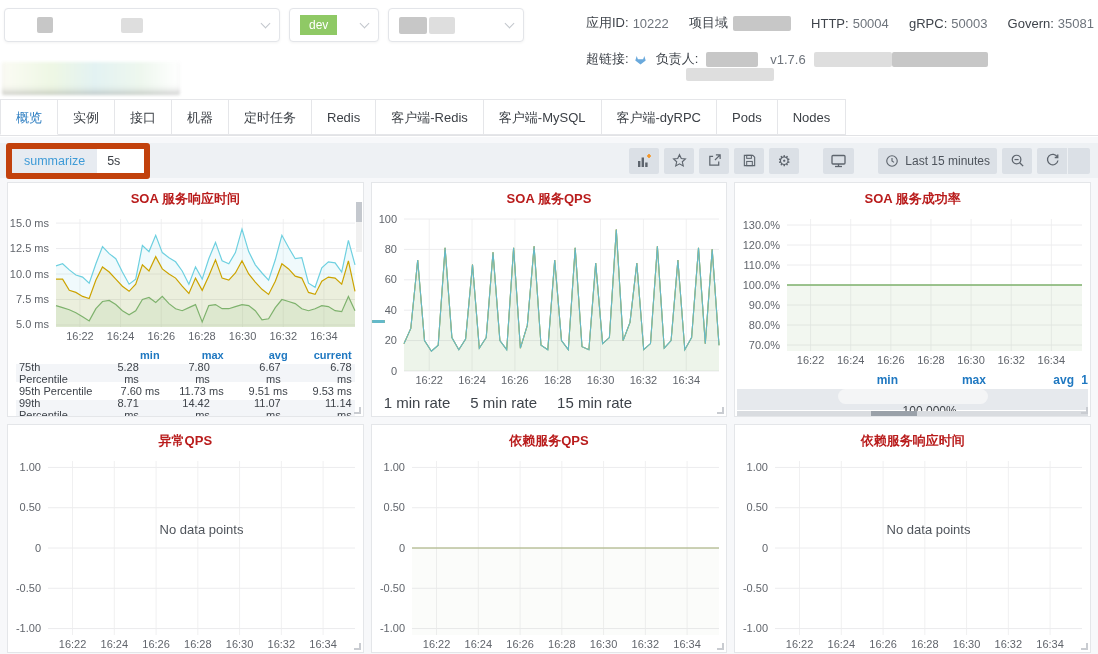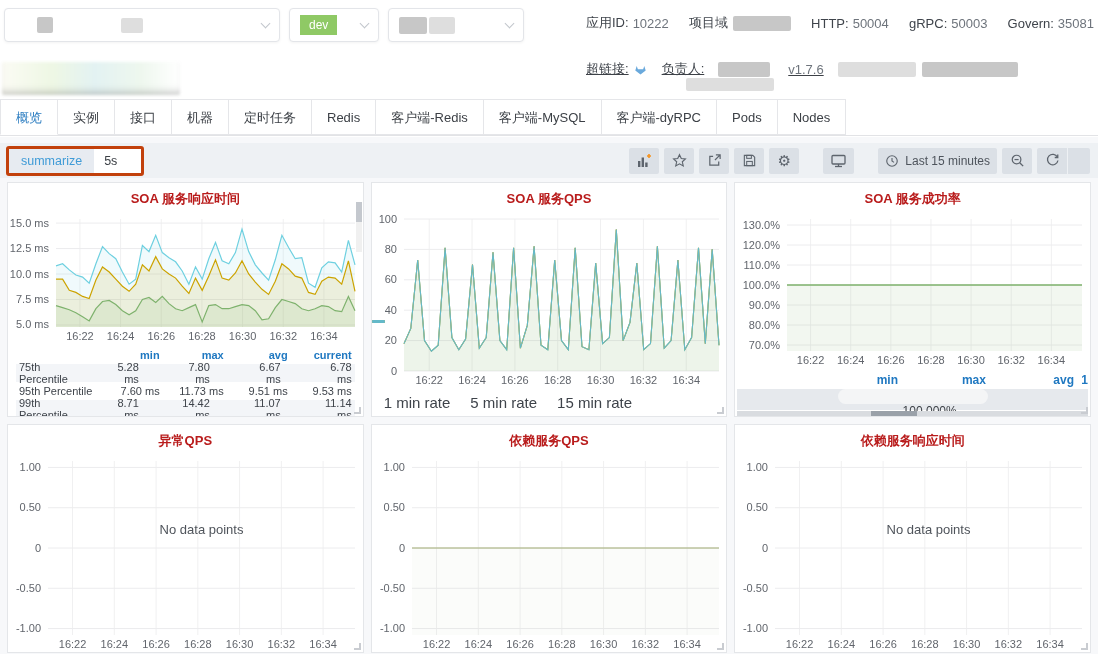--- a/index.html
+++ b/index.html
@@ -20,40 +20,40 @@
 
   
   .logo-blur { position:absolute; top:62px; left:2px; width:178px; height:33px;
     background:linear-gradient(90deg,#fbfbf4,#eef7e4 28%,#e3f2f2 52%,#eef7ee 78%,#ffffff);
     filter:blur(1.6px); box-shadow:inset 0 -7px 7px -4px rgba(110,110,110,.38); border-radius:2px; }
 
   
   .info { position:absolute; left:586px; top:14px; width:508px; font-size:13px; }
   .info-row { display:flex; align-items:center; }
   .info-row1 { justify-content:space-between; }
-  .info-row2 { margin-top:28px; gap:14px; position:relative;text-decoration:underline; }
+  .info-row2 { margin-top:18px; gap:8px; position:relative; }
   .lbl { color:#3f444b; }
   .val { color:#6e747c; margin-left:4px; }
   .pair { display:flex; align-items:center; white-space:nowrap; }
   .owner-blob { position:absolute; left:100px; top:18px; width:88px; height:13px; }
   .glab { width:15px; height:13px; margin-left:4px; }
 
   
   .tabs { position:absolute; top:99px; left:0; right:0; height:37px; display:flex;
           background:#fff; border-bottom:1px solid #e2e3e6; }
   .tab { padding:0 15px; line-height:35px; font-size:13px; color:#3c4046; background:#fff;
          border:1px solid #e5e6e9; border-left:none; cursor:pointer; white-space:nowrap;text-align:right; }
   .tab:first-child { border-left:1px solid transparent; }
   .tab.active { color:#2a7cc0; border-bottom:1px solid #fff; border-left:1px solid #e5e6e9; }
 
   
   .dash { position:absolute; top:137px; left:0; right:0; bottom:0; background:#f7f8fa; }
   .toolbar { height:35px; margin-top:6px; padding:0 8px 0 6px; display:flex; align-items:center;
              background:#eef1f4; }
-  .ctrl-group { display:flex; border:3px solid #c2410c; border-radius:3px; overflow:hidden;
+  .ctrl-group { display:flex; border:6px solid #c2410c; border-radius:3px; overflow:hidden;
                 background:#fff; font-size:12.5px; }
   .summarize { background:#e7ebf1; color:#3f9bd7; padding:5px 12px; }
   .interval { padding:5px 10px; color:#3c4046; display:flex; align-items:center; gap:6px; }
   .caret-tri { width:0; height:0; border-left:4px solid transparent; border-right:4px solid transparent;
                border-top:4px solid #6b7publ178; border-top-color:#6b7178; margin-top:1px; }
   .tspacer { flex:1; }
   .tbtn { height:26px; min-width:30px; background:#dbe0e6; border-radius:2px; display:flex;
           align-items:center; justify-content:center; margin-left:5px; color:#5d646d;
           font-size:12px; padding:0 7px; cursor:pointer; }
   .tbtn svg { display:block; }

